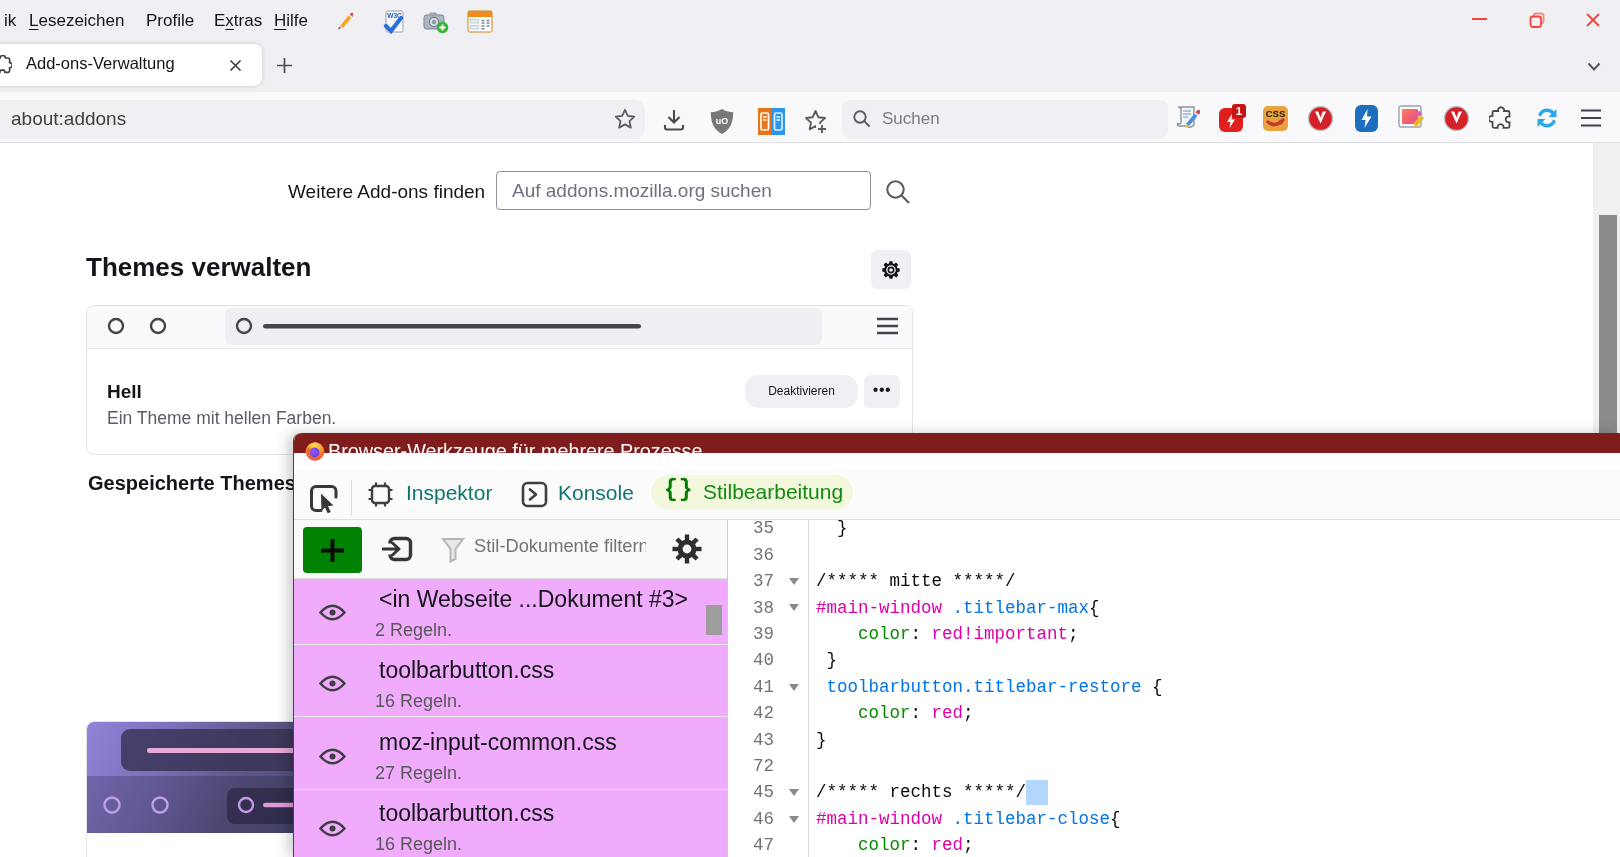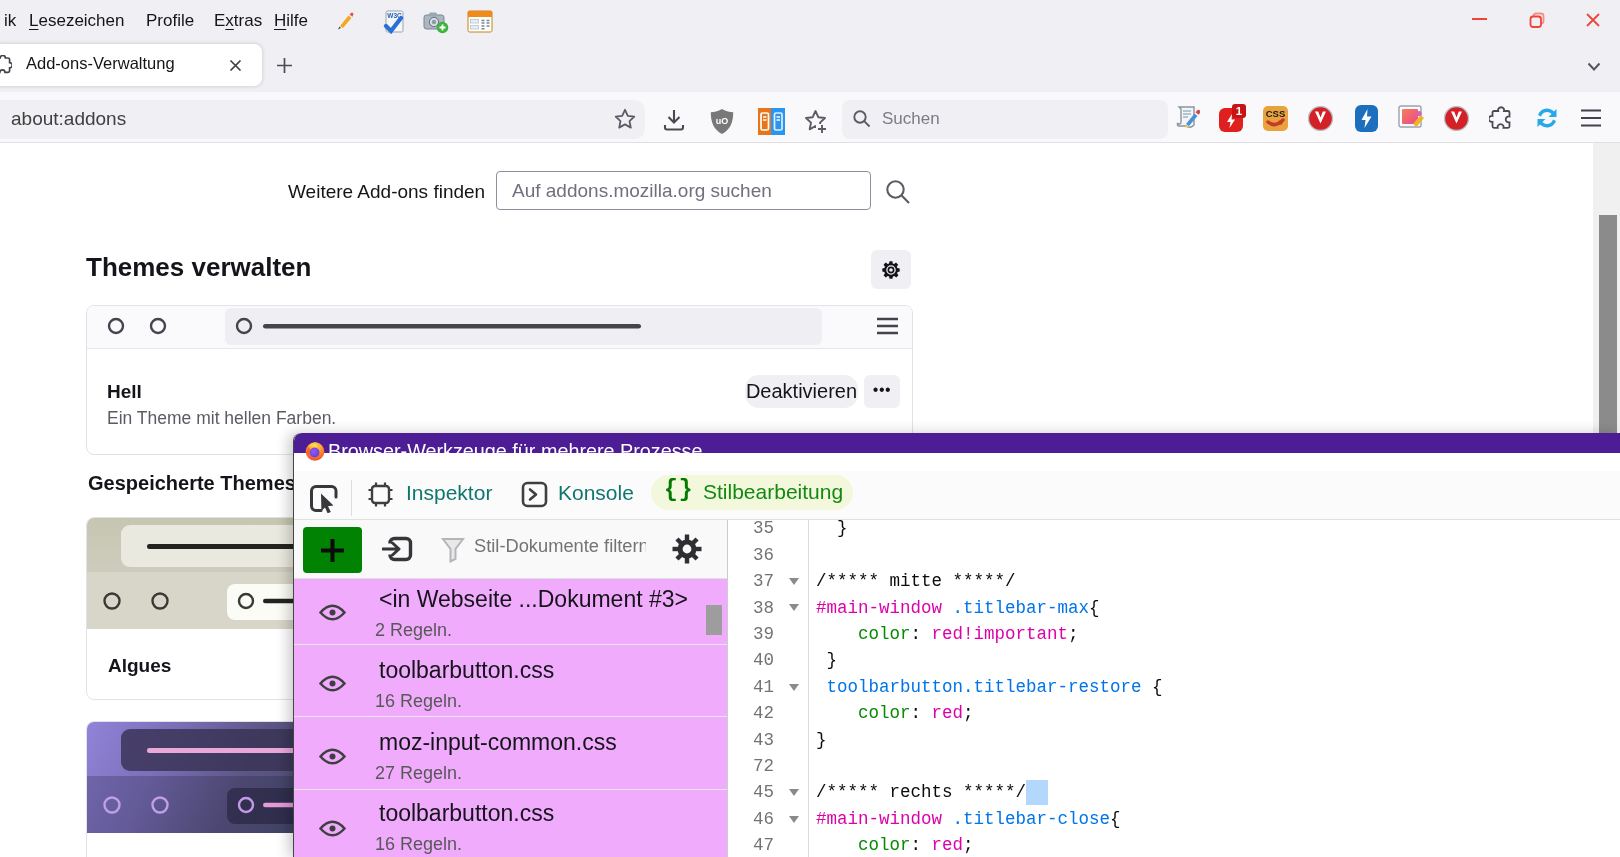--- a/index.html
+++ b/index.html
@@ -31,21 +31,21 @@
   .card { position:absolute; background:#fff; border:1px solid #e3e2e8; border-radius:8px; overflow:hidden; }
   #hellcard { left:86px; top:162px; width:827px; height:150px; }
   #h2 { left:88px; top:329px; font-size:20px; font-weight:bold; }
   #alguescard { left:86px; top:374px; width:250px; height:183px; }
   #purplecard { left:86px; top:578px; width:250px; height:183px; }
   #pgscroll { left:1593px; top:0; width:27px; height:714px; background:#f0f0f0; }
   #pgthumb { left:1599px; top:72px; width:18px; height:219px; background:#8b8b8b; }
 
   
   #devtools { left:293px; top:433px; width:1327px; height:424px; background:#fff; border-top-left-radius:8px; border-left:1px solid #454545; box-shadow:-5px 0 13px rgba(0,0,0,0.20); overflow:hidden; }
-  #dtitle { left:0; top:0; width:1327px; height:20px; background:#4c1d95; border-top-left-radius:8px; }
+  #dtitle { left:0; top:0; width:1327px; height:20px; background:#7f1d1d; border-top-left-radius:8px; }
   #dtitletext { left:34px; top:7px; font-size:19.8px; color:#fff; }
   #dtabs { left:0; top:38px; width:1327px; height:49px; background:#fbfbfb; border-bottom:1px solid #e0e0e1; }
   .dtabtext { position:absolute; font-size:21px; color:#0f766e; top:10px; }
   #stilpill { position:absolute; left:357px; top:4px; width:202px; height:35px; background:#f3f7dc; border-radius:17.5px; }
   #leftpane { left:0; top:87px; width:434px; height:337px; background:#f0abfc; border-right:1px solid #ccc; }
   #ltoolbar { left:0; top:0; width:433px; height:59px; background:#f9f9fa; border-bottom:1px solid #e0e0e1; }
   #greenbtn { left:9px; top:7px; width:59px; height:46px; background:#028202; border-radius:4px; }
   .lrow { position:absolute; left:0; width:433px; border-bottom:1px solid #e7e7e7; }
   .lname { position:absolute; left:85px; font-size:23px; color:#15141a; }
   .lcount { position:absolute; left:81px; font-size:18px; color:#585858; }
@@ -234,41 +234,26 @@
         <svg class="abs" style="left:0;top:0" width="827" height="43" viewBox="0 0 827 43">
           <circle cx="29" cy="20" r="7" fill="none" stroke="#45444d" stroke-width="2.4"></circle>
           <circle cx="71" cy="20" r="7" fill="none" stroke="#45444d" stroke-width="2.4"></circle>
           <circle cx="157" cy="20" r="7" fill="none" stroke="#45444d" stroke-width="2.4"></circle>
           <rect x="176" y="18" width="378" height="4.6" rx="2.3" fill="#45444d"></rect>
           <path d="M790 13 H811 M790 20 H811 M790 27 H811" stroke="#45444d" stroke-width="2.6"></path>
         </svg>
       </div>
       <span class="abs" style="left:20px;top:75px;font-size:19px;font-weight:bold;">Hell</span>
       <span class="abs" style="left:20px;top:102px;font-size:17.5px;color:#5b5b66;">Ein Theme mit hellen Farben.</span>
-      <div class="abs" style="left:658px;top:69px;width:113px;height:33px;background:#f0f0f4;border-radius:14px;text-align:center;font-size:20px;line-height:33px;">Deaktivieren</div>
+      <div class="abs" style="left:658px;top:69px;width:113px;height:33px;background:#f0f0f4;border-radius:14px;text-align:center;font-size:12px;line-height:33px;">Deaktivieren</div>
       <div class="abs" style="left:777px;top:69px;width:36px;height:33px;background:#f0f0f4;border-radius:6px;text-align:center;font-size:16px;line-height:30px;letter-spacing:0.5px;">•••</div>
     </div>
 
     <span class="abs" id="h2">Gespeicherte Themes</span>
 
-    <div class="card" id="alguescard">
-      <div class="abs" style="left:0;top:0;width:250px;height:54px;background:linear-gradient(#c7c6b1,#cdccbd);"></div>
-      <div class="abs" style="left:0;top:54px;width:250px;height:57px;background:#d7d6c8;"></div>
-      <div class="abs" style="left:34px;top:7px;width:216px;height:42px;background:#eae9df;border-radius:9px;">
-        <div class="abs" style="left:26px;top:19px;width:190px;height:4.6px;border-radius:2.3px;background:#23231f;"></div>
-      </div>
-      <svg class="abs" style="left:0;top:54px" width="250" height="57" viewBox="0 0 250 57">
-        <circle cx="25" cy="29" r="7.5" fill="none" stroke="#3a3a35" stroke-width="2.4"></circle>
-        <circle cx="73" cy="29" r="7.5" fill="none" stroke="#3a3a35" stroke-width="2.4"></circle>
-        <rect x="140" y="12" width="110" height="36" rx="8" fill="#fcfcf7"></rect>
-        <circle cx="159" cy="29" r="7" fill="none" stroke="#3a3a35" stroke-width="2.4"></circle>
-        <rect x="176" y="26.7" width="74" height="4.6" rx="2.3" fill="#23231f"></rect>
-      </svg>
-      <span class="abs" style="left:21px;top:137px;font-size:19px;font-weight:bold;">Algues</span>
-    </div>
 
     <div class="card" id="purplecard">
       <div class="abs" style="left:0;top:0;width:250px;height:111px;background:linear-gradient(115deg,#9183d8 0%,#7b6fb8 30%,#5d5685 60%,#4d4f74 85%,#4c5878 100%);"></div>
       <div class="abs" style="left:34px;top:7px;width:216px;height:42px;background:rgba(56,50,84,0.82);border-radius:9px;">
         <div class="abs" style="left:26px;top:19px;width:190px;height:4.6px;border-radius:2.3px;background:#e9a9d8;"></div>
       </div>
       <div class="abs" style="left:0;top:54px;width:250px;height:57px;background:rgba(28,28,56,0.25);"></div>
       <svg class="abs" style="left:0;top:54px" width="250" height="57" viewBox="0 0 250 57">
         <circle cx="25" cy="29" r="7.5" fill="none" stroke="#bfa0e8" stroke-width="2.4"></circle>
         <circle cx="73" cy="29" r="7.5" fill="none" stroke="#bfa0e8" stroke-width="2.4"></circle>

